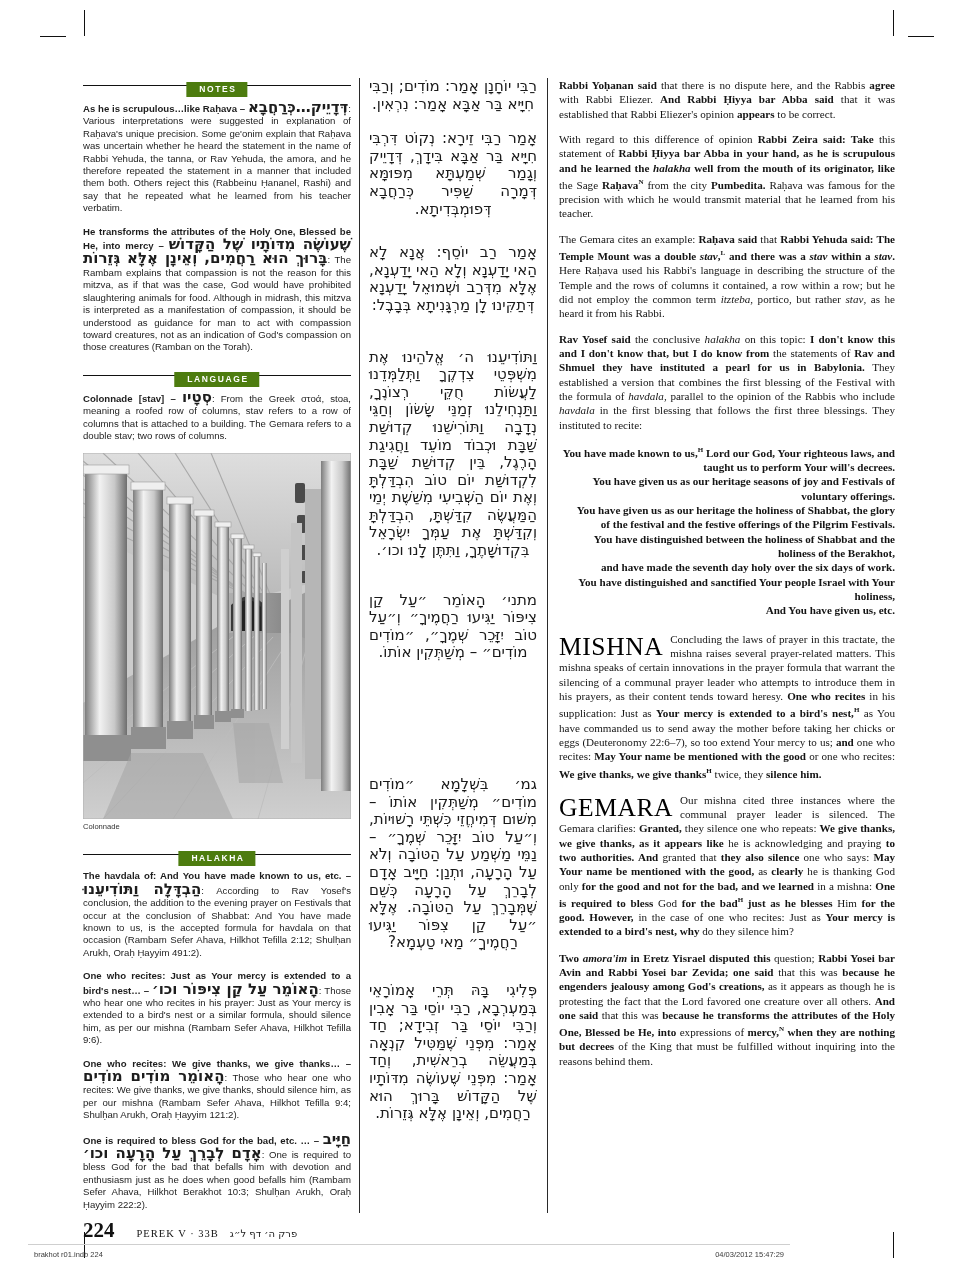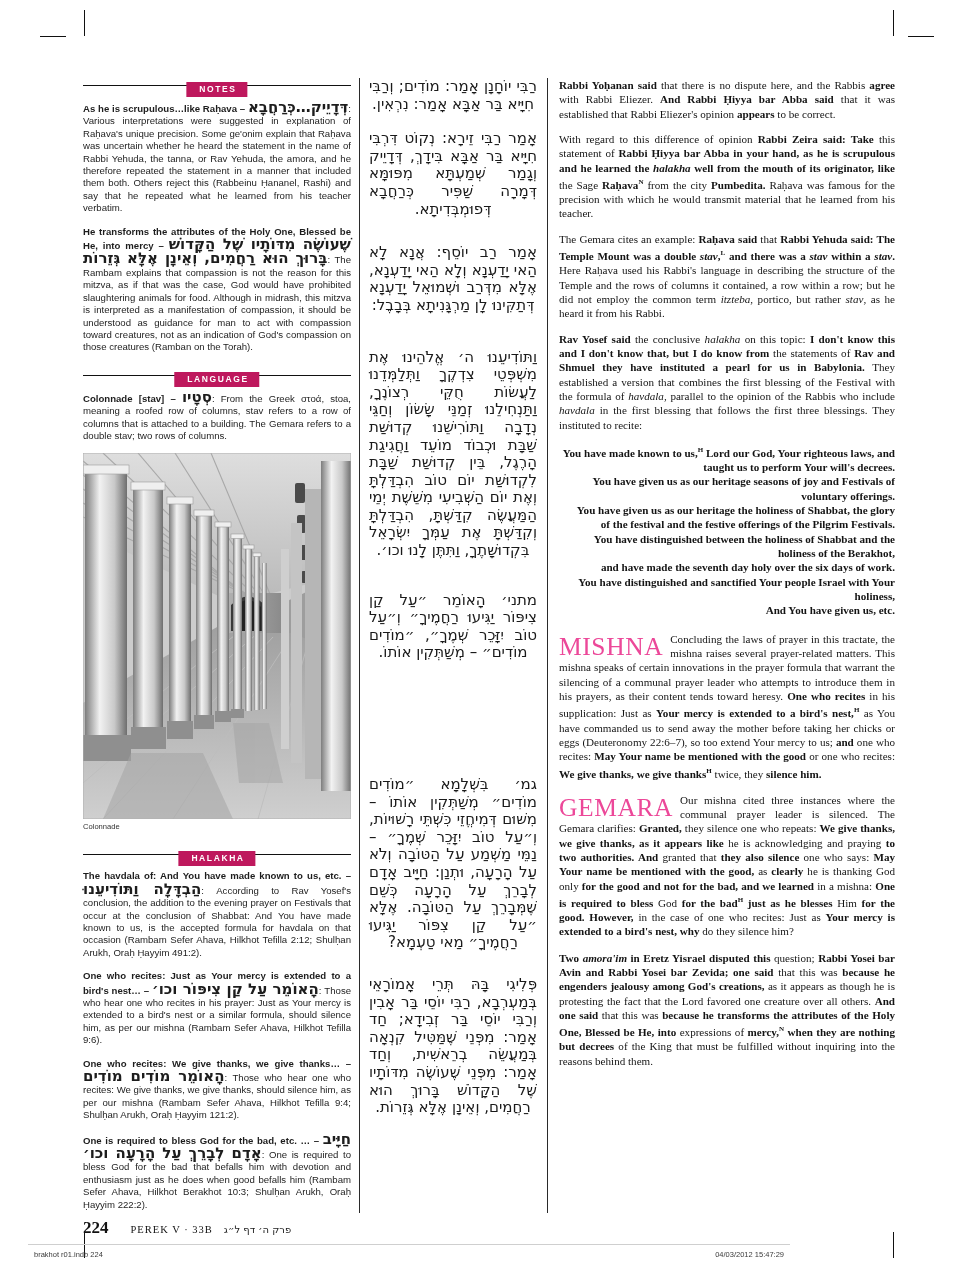--- a/index.html
+++ b/index.html
@@ -16,21 +16,21 @@
   
   #cols{position:absolute;left:83px;top:78px;width:812px;height:1135px;}
 
   
   #side{position:absolute;left:0;top:0;width:268px;height:1135px;
         font-family:"Liberation Sans",sans-serif;}
 
   .sechead{position:relative;height:15px;margin:0 0 8px 0;}
   .sechead .rule{position:absolute;top:7px;left:0;right:0;height:1px;background:#111;}
   .sechead .tagwrap{position:absolute;left:50%;transform:translateX(-50%);top:0;}
-  .sechead .tag{display:inline-block;background:#be185d;color:#ffffff;
+  .sechead .tag{display:inline-block;background:#4d7c0f;color:#ffffff;
         font-family:"Liberation Sans",sans-serif;font-weight:bold;font-size:8.5px;
         letter-spacing:1.6px;padding:2px 11px 2px 13px;line-height:11px;}
 
   .note{font-size:9.6px;line-height:12.4px;text-align:justify;margin:0 0 11px 0;color:#1d1d1d;}
   .note b{font-weight:bold;}
   .heb-inline{font-family:"DejaVu Sans",sans-serif;font-weight:bold;font-size:15px;}
 
   
   #photoblock{margin:2px 0 0 0;}
   #photo{width:268px;height:366px;display:block;}
@@ -46,29 +46,29 @@
   #eng{position:absolute;left:476px;top:0;width:336px;height:1135px;
        font-family:"Liberation Serif",serif;font-size:11.1px;line-height:14.35px;
        text-align:justify;color:#141414;hyphens:auto;}
   #eng p{margin:0 0 11px 0;}
   #eng b{font-weight:bold;}
   #eng i{font-style:italic;}
   #eng sup{font-size:7px;vertical-align:super;font-weight:bold;}
   .verse{margin:0 0 0 0;text-align:right;font-weight:bold;}
   .bigcap{float:left;font-size:25.5px;line-height:25px;letter-spacing:.6px;
           font-family:"Liberation Serif",serif;font-weight:normal;
-          margin:2px 7px 0 0;color:#ec4899;}
+          margin:2px 7px 0 0;color:#000000;}
   .sectionblock{overflow:hidden;}
 
   
   .vrule{position:absolute;top:0;width:1px;background:#2a2a2a;}
 
   
   #folio{position:absolute;left:83px;top:1218px;width:812px;height:20px;}
-  #folio .pg{font-family:"Liberation Serif",serif;font-weight:bold;font-size:17px;color:#111;}
+  #folio .pg{font-family:"Liberation Serif",serif;font-weight:bold;font-size:21px;color:#111;}
   #folio .perek{font-family:"Liberation Serif",serif;font-size:10.5px;letter-spacing:1px;
         font-variant:small-caps;color:#111;margin-left:18px;}
   #folio .heb{font-family:"DejaVu Sans",sans-serif;font-size:10px;margin-left:7px;direction:rtl;display:inline-block;}
 
   
   #printbar{position:absolute;left:0;top:1250px;width:818px;height:18px;
        font-family:"Liberation Sans",sans-serif;font-size:7.5px;color:#3a3a3a;}
   #printbar .lf{position:absolute;left:34px;top:0;}
   #printbar .rt{position:absolute;right:34px;top:0;}
   #printbar .bar{position:absolute;left:28px;right:28px;top:-6px;height:1px;background:#cfcfcf;}
@@ -241,21 +241,21 @@
 
     </div>
 
     <div id="mid">
       <p>רַבִּי יוֹחָנָן אָמַר: מוֹדִים; וְרַבִּי חִיָּיא בַּר אַבָּא אָמַר: נִרְאִין.</p>
       <p>אָמַר רַבִּי זֵירָא: נְקוֹט דִּרְבִּי חִיָּיא בַּר אַבָּא בִּידָךְ, דְּדָיֵיק וְגָמַר שְׁמַעְתָּא מִפּוּמָּא דְּמָרָה שַׁפִּיר כְּרַחֲבָא דְּפוּמְבְּדִיתָא.</p>
       <p style="margin-top:26px;">אָמַר רַב יוֹסֵף: אֲנָא לָא הַאי יָדַעְנָא וְלָא הַאי יָדַעְנָא, אֶלָּא מִדְּרַב וּשְׁמוּאֵל יָדַעְנָא דְּתַקִּינוּ לָן מַרְגָּנִיתָא בְּבָבֶל:</p>
       <p style="margin-top:34px;">וַתּוֹדִיעֵנוּ ה׳ אֱלֹהֵינוּ אֶת מִשְׁפְּטֵי צִדְקֶךָ וַתְּלַמְּדֵנוּ לַעֲשׂוֹת חֻקֵּי רְצוֹנֶךָ, וַתַּנְחִילֵנוּ זְמַנֵּי שָׂשׂוֹן וְחַגֵּי נְדָבָה וַתּוֹרִישֵׁנוּ קְדוּשַּׁת שַׁבָּת וּכְבוֹד מוֹעֵד וַחֲגִיגַת הָרֶגֶל, בֵּין קְדוּשַּׁת שַׁבָּת לִקְדוּשַּׁת יוֹם טוֹב הִבְדַּלְתָּ וְאֶת יוֹם הַשְּׁבִיעִי מִשֵּׁשֶׁת יְמֵי הַמַּעֲשֶׂה קִדַּשְׁתָּ, הִבְדַּלְתָּ וְקִדַּשְׁתָּ אֶת עַמְּךָ יִשְׂרָאֵל בִּקְדוּשָּׁתֶךָ, וַתִּתֶּן לָנוּ וכו׳.</p>
       <p style="margin-top:32px;">מתני׳ הָאוֹמֵר ״עַל קַן צִיפּוֹר יַגִּיעוּ רַחֲמֶיךָ״ וְ״עַל טוֹב יִזָּכֵר שְׁמֶךָ״, ״מוֹדִים מוֹדִים״ – מְשַׁתְּקִין אוֹתוֹ.</p>
       <p style="margin-top:114px;">גמ׳ בִּשְׁלָמָא ״מוֹדִים מוֹדִים״ מְשַׁתְּקִין אוֹתוֹ – מִשּׁוּם דְּמִיחֱזֵי כִּשְׁתֵּי רָשׁוּיוֹת, וְ״עַל טוֹב יִזָּכֵר שְׁמֶךָ״ – נַמֵּי מַשְׁמַע עַל הַטּוֹבָה וְלֹא עַל הָרָעָה, וּתְנַן: חַיָּיב אָדָם לְבָרֵךְ עַל הָרָעָה כְּשֵׁם שֶׁמְּבָרֵךְ עַל הַטּוֹבָה. אֶלָּא ״עַל קַן צִפּוֹר יַגִּיעוּ רַחֲמֶיךָ״ מַאי טַעְמָא?</p>
-      <p style="margin-top:24px;">פְּלִיגִי בָּהּ תְּרֵי אָמוֹרָאֵי בְּמַעְרְבָא, רַבִּי יוֹסֵי בַּר אָבִין וְרַבִּי יוֹסֵי בַּר זְבִידָא; חַד אָמַר: מִפְּנֵי שֶׁמַּטִּיל קִנְאָה בְּמַעֲשֵׂה בְרֵאשִׁית, וְחַד אָמַר: מִפְּנֵי שֶׁעוֹשֶׂה מִדּוֹתָיו שֶׁל הַקָּדוֹשׁ בָּרוּךְ הוּא רַחֲמִים, וְאֵינָן אֶלָּא גְּזֵרוֹת.</p>
+      <p style="margin-top:30px;">פְּלִיגִי בָּהּ תְּרֵי אָמוֹרָאֵי בְּמַעְרְבָא, רַבִּי יוֹסֵי בַּר אָבִין וְרַבִּי יוֹסֵי בַּר זְבִידָא; חַד אָמַר: מִפְּנֵי שֶׁמַּטִּיל קִנְאָה בְּמַעֲשֵׂה בְרֵאשִׁית, וְחַד אָמַר: מִפְּנֵי שֶׁעוֹשֶׂה מִדּוֹתָיו שֶׁל הַקָּדוֹשׁ בָּרוּךְ הוּא רַחֲמִים, וְאֵינָן אֶלָּא גְּזֵרוֹת.</p>
     </div>
 
     <div id="eng">
       <p><b>Rabbi Yoḥanan said</b> that there is no dispute here, and the Rabbis <b>agree</b> with Rabbi Eliezer. <b>And Rabbi Ḥiyya bar Abba said</b> that it was established that Rabbi Eliezer's opinion <b>appears</b> to be correct.</p>
       <p>With regard to this difference of opinion <b>Rabbi Zeira said: Take</b> this statement of <b>Rabbi Ḥiyya bar Abba in your hand, as he is scrupulous and he learned the <i>halakha</i> well from the mouth of its originator, like</b> the Sage <b>Raḥava</b><sup>N</sup> from the city <b>Pumbedita.</b> Raḥava was famous for the precision with which he would transmit material that he learned from his teacher.</p>
       <p>The Gemara cites an example: <b>Raḥava said</b> that <b>Rabbi Yehuda said: The Temple Mount was a double <i>stav</i>,</b><sup>L</sup> <b>and there was a <i>stav</i> within a <i>stav</i>.</b> Here Raḥava used his Rabbi's language in describing the structure of the Temple and the rows of columns it contained, a row within a row; but he did not employ the common term <i>itzteba</i>, portico, but rather <i>stav</i>, as he heard it from his Rabbi.</p>
       <p><b>Rav Yosef said</b> the conclusive <i>halakha</i> on this topic: <b>I don't know this and I don't know that, but I do know from</b> the statements of <b>Rav and Shmuel they have instituted a pearl for us in Babylonia.</b> They established a version that combines the first blessing of the Festival with the formula of <i>havdala</i>, parallel to the opinion of the Rabbis who include <i>havdala</i> in the first blessing that follows the first three blessings. They instituted to recite:</p>
 
       <div class="verse" id="verses" style="margin-bottom:14px;">
           <div>You have made known to us,<sup>H</sup> Lord our God, Your righteous laws, and taught us to perform Your will's decrees.</div>

